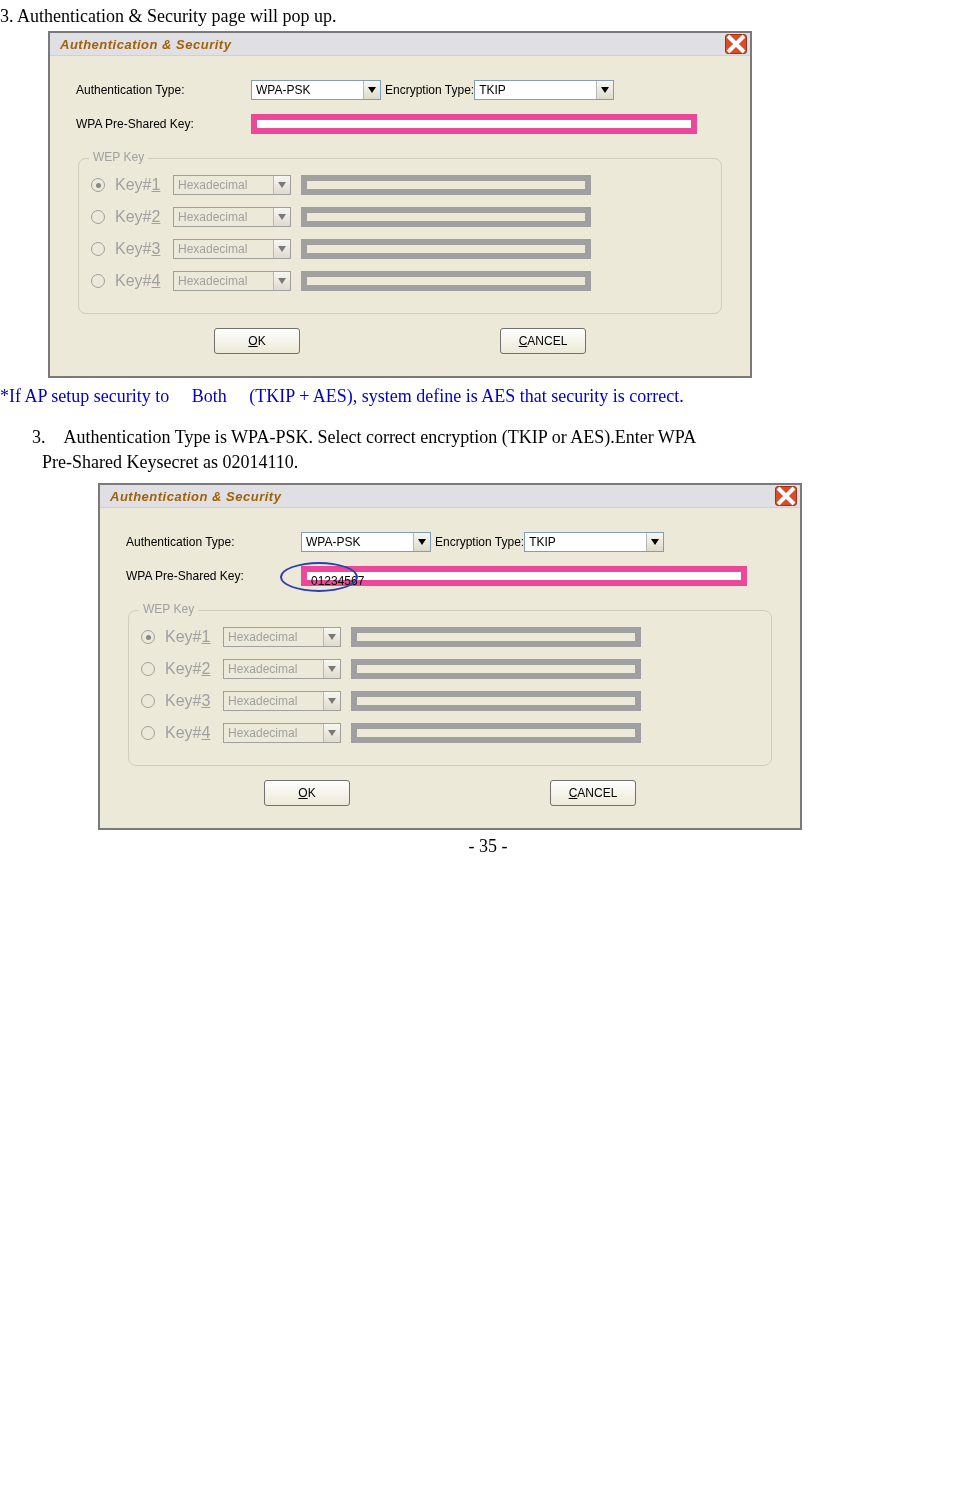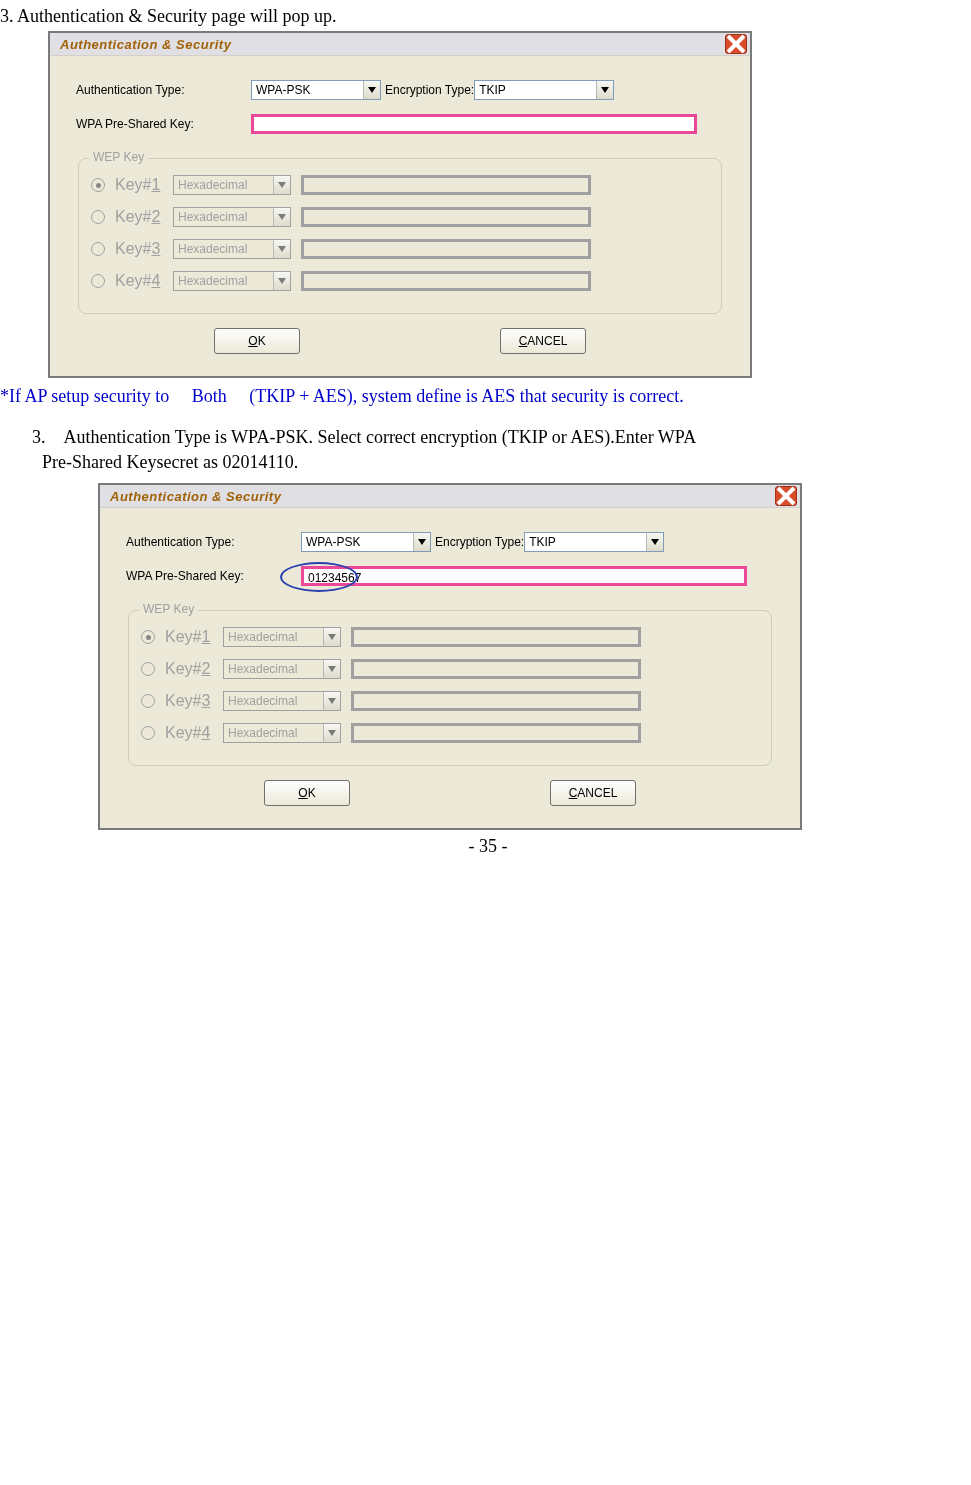--- a/index.html
+++ b/index.html
@@ -100,21 +100,21 @@
     display: inline-flex;
     align-items: center;
     justify-content: center;
   }
   .dd-btn svg { width: 8px; height: 6px; }
 
   .xp-input {
     display: inline-block;
     height: 20px;
     background: #fff;
-    border: 3px solid #ec4899;
+    border: 6px solid #ec4899;
     box-sizing: border-box;
     padding-left: 4px;
     line-height: 18px;
     font-size: 12px;
   }
   .xp-input.disabled { background: #ece9d8; border-color:#a0a0a0; }
 
   .groupbox {
     border: 1px solid #d0cdbd;
     border-radius: 8px;

